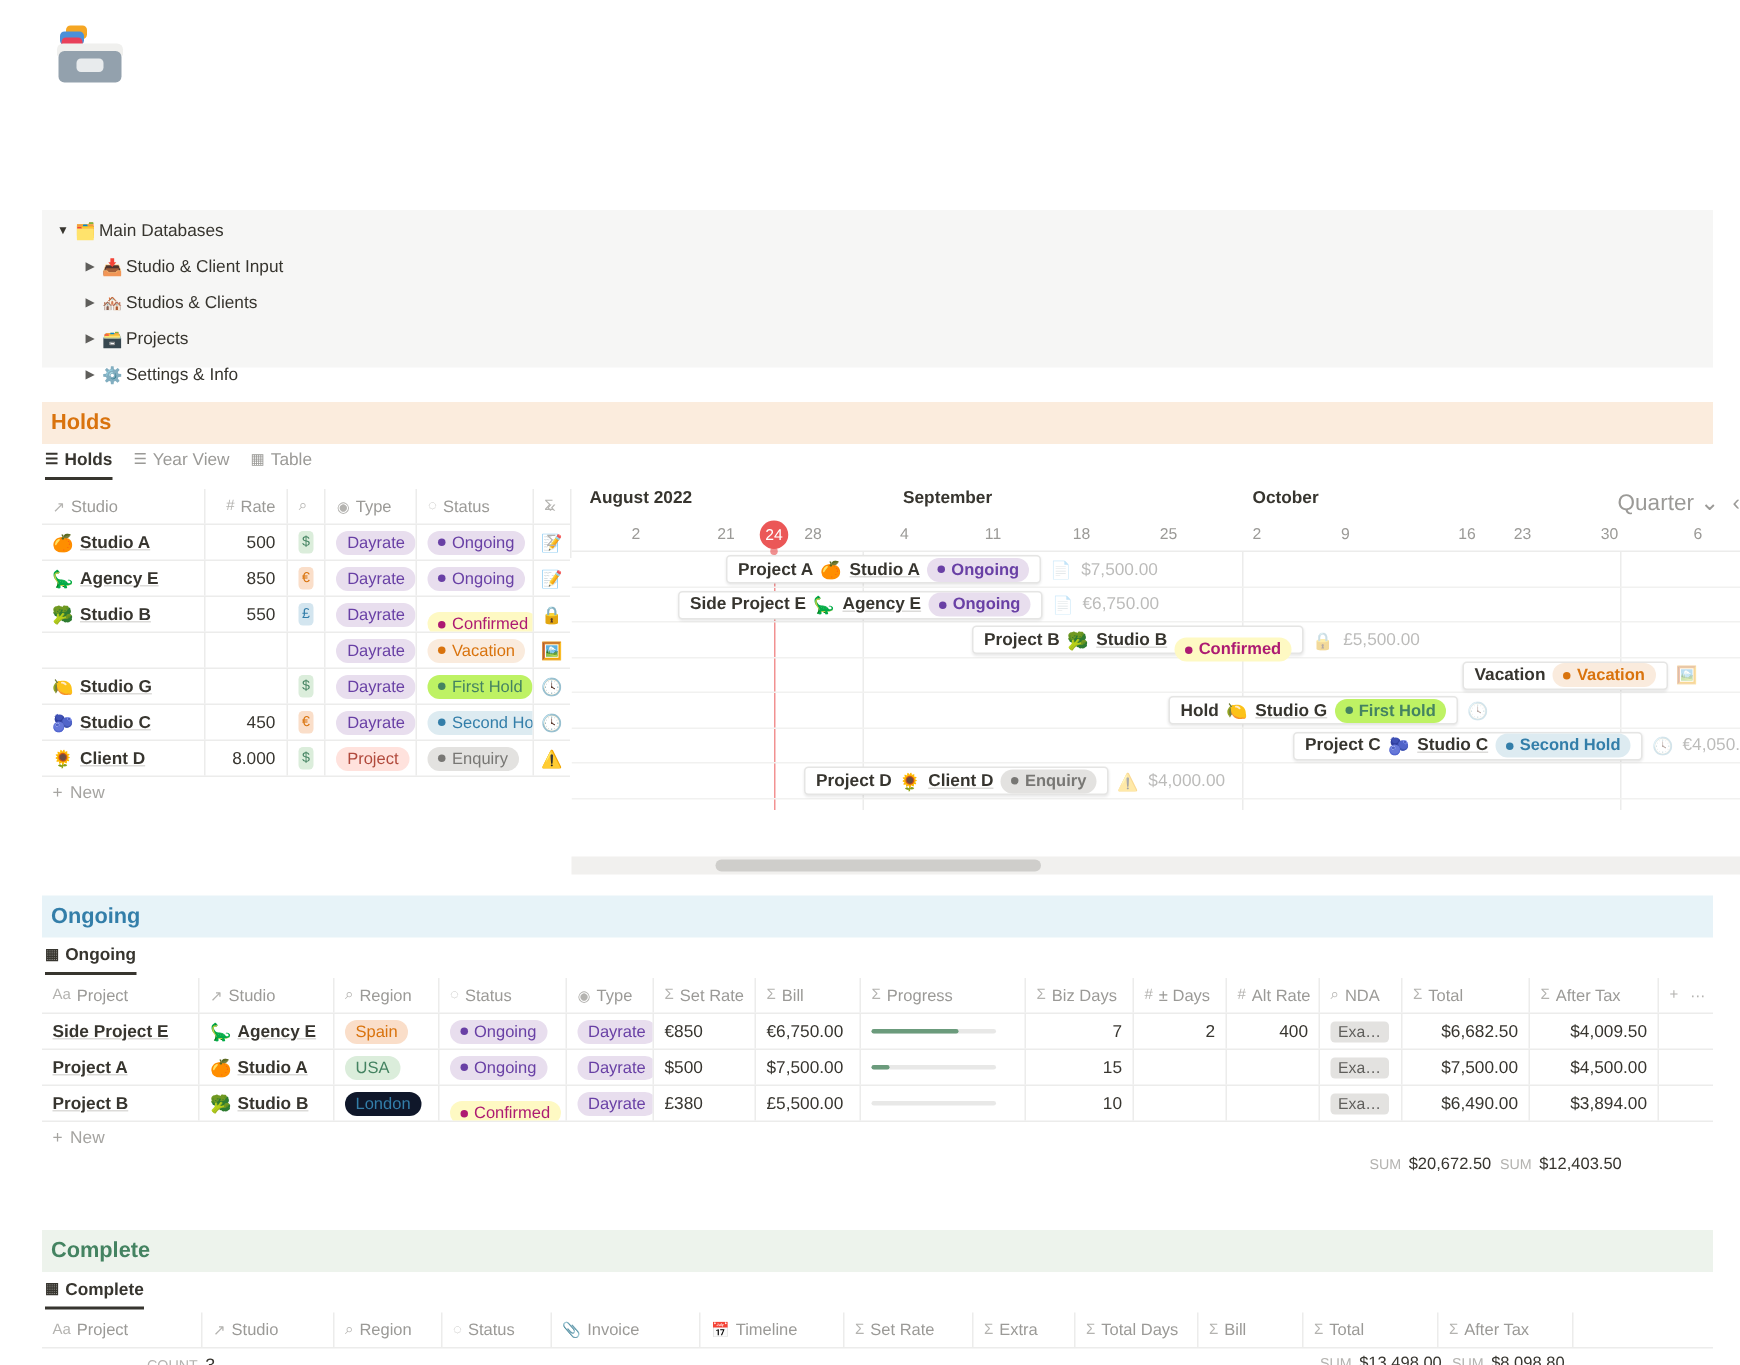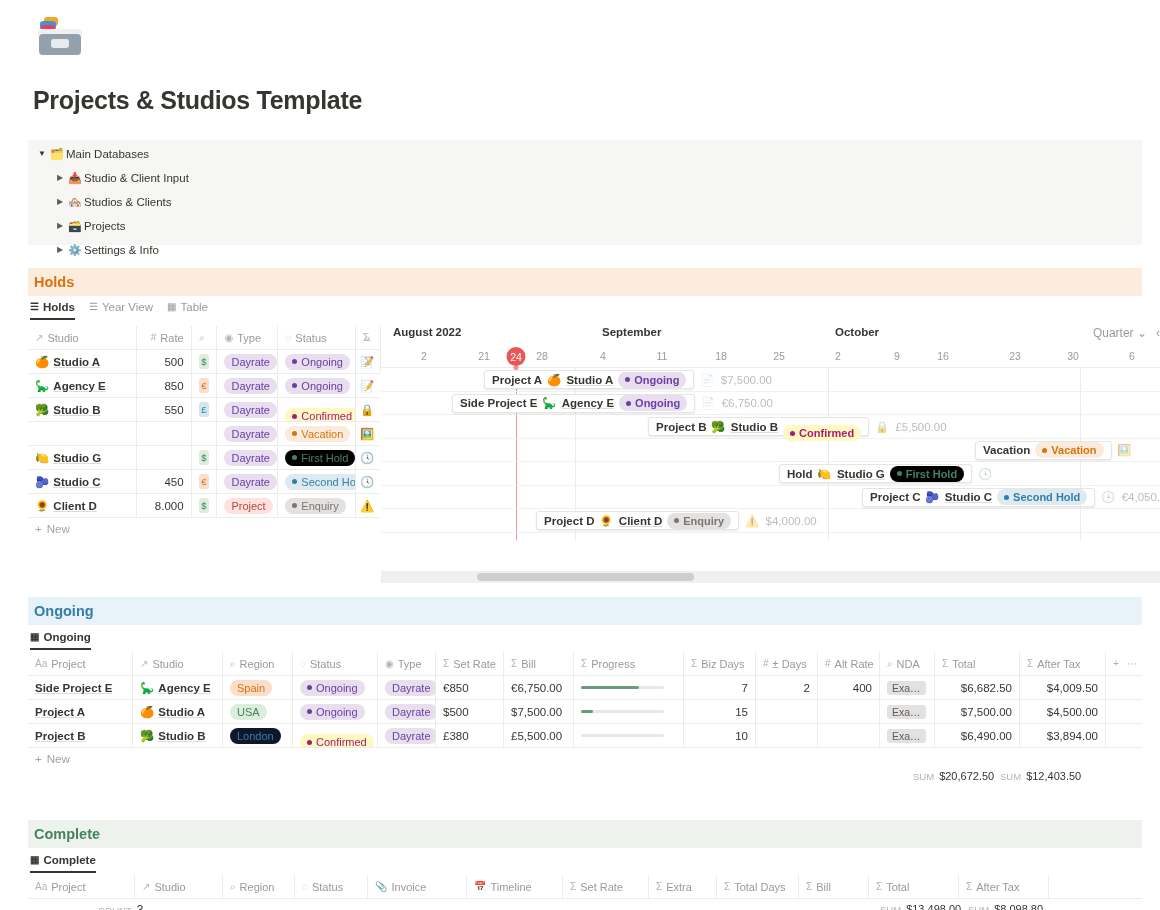--- a/index.html
+++ b/index.html
@@ -67,21 +67,21 @@
   .newrow { display:flex; align-items:center; gap:5px; height:22px; padding-left:7px;
             color:#a5a4a1; font-size:11.5px; }
 
   
   .pill { border-radius:9px; padding:1px 7px; font-size:11px; line-height:14px; display:inline-flex;
           align-items:center; gap:4px; }
   .dot { width:5px; height:5px; border-radius:50%; display:inline-block; }
   .p-ongoing   { background:#e8deee; color:#6940a5; }
   .p-confirmed { background:#fef9c3; color:#ad1a72;margin-top:13px; }
   .p-vacation  { background:#faebdd; color:#d9730d; }
-  .p-first     { background:#000000; color:#448361; }
+  .p-first     { background:#bef264; color:#448361; }
   .p-second    { background:#ddebf1; color:#337ea9; }
   .p-enquiry   { background:#e3e2e0; color:#787774; }
   .p-dayrate   { background:#e8deee; color:#6940a5; }
   .p-project   { background:#ffe2dd; color:#b1493c; }
   .p-spain     { background:#fadec9; color:#d9730d; }
   .p-usa       { background:#dbeddb; color:#448361; }
   .p-london    { background:#0f172a; color:#337ea9; }
   .cur-chip { width:15px; height:15px; border-radius:3px; display:flex; align-items:center;
               justify-content:center; font-size:9.5px; }
   .cur-usd { background:#dbeddb; color:#448361; }
@@ -126,21 +126,21 @@
   .tl-item { position:absolute; display:flex; align-items:center; height:19px; white-space:nowrap; }
   .tl-bar {
     display:flex; align-items:center; gap:5px; height:19px; padding:0 7px;
     background:#fff; border:1px solid #e5e5e4; border-radius:3px;
     box-shadow:0 1px 2px rgba(15,15,15,.09); font-size:11.5px; font-weight:bold;
     position:relative; z-index:2;
   }
   .tl-after { display:flex; align-items:center; gap:6px; margin-left:6px; opacity:.42; font-size:11.5px; }
   .tl-money { color:#5f5e5b; }
   .tl-topctl { position:absolute; right:0; top:0; display:flex; align-items:center; gap:9px;
-               font-size:12px; color:#9b9a97; }
+               font-size:15px; color:#9b9a97; }
   .hscroll-track { position:absolute; left:381px; top:571px; width:779px; height:12px; background:#f1f0ee; }
   .hscroll-thumb { position:absolute; left:477px; top:573px; width:217px; height:8px;
                    background:#cfcecb; border-radius:4px; }
 
   
   .ongoing-tabs { left:30px; top:628px; }
   .ongoing-table { left:28px; top:652px; width:1114px; }
   .og0 { width:105px; }  .og1 { width:90px; }  .og2 { width:70px; }
   .og3 { width:85px; }   .og4 { width:58px; } .og5 { width:68px; }
   .og6 { width:70px; }   .og7 { width:110px; } .og8 { width:72px; }
@@ -171,21 +171,20 @@
     <svg width="52" height="52" viewBox="0 0 52 52">
       <rect x="10" y="9" width="14" height="9" rx="3" fill="#f5a623"></rect>
       <rect x="6" y="13" width="16" height="9" rx="3" fill="#4a90d9"></rect>
       <rect x="7" y="17" width="14" height="9" rx="3" fill="#e8405a"></rect>
       <path d="M8 21 h36 a4 4 0 0 1 4 4 v4 H4 v-4 a4 4 0 0 1 4-4z" fill="#f0f0ee"></path>
       <rect x="5" y="26" width="42" height="21" rx="4" fill="#93a1ad"></rect>
       <rect x="17" y="31" width="18" height="9" rx="3" fill="#e8ebed"></rect>
     </svg>
   </div>
 
-  <div class="page-title">Projects &amp; Studios Template</div>
 
   <div class="toggles" id="toggle-list">
   <div class="toggle-row lvl0">
     <span class="tri open">▼</span>
     <span class="tog-emoji">🗂️</span>
     <span class="tog-label">Main Databases</span>
   </div>
   <div class="toggle-row lvl1">
     <span class="tri ">▶</span>
     <span class="tog-emoji">📥</span>
@@ -392,21 +391,21 @@
       <div class="tl-dayrow">
         <span class="tl-day" style="left:43px">2</span>
         <span class="tl-day" style="left:103px">21</span>
         <span class="tl-day" style="left:161px">28</span>
         <span class="tl-day" style="left:222px">4</span>
         <span class="tl-day" style="left:281px">11</span>
         <span class="tl-day" style="left:340px">18</span>
         <span class="tl-day" style="left:398px">25</span>
         <span class="tl-day" style="left:457px">2</span>
         <span class="tl-day" style="left:516px">9</span>
-        <span class="tl-day" style="left:562px">16</span>
+        <span class="tl-day" style="left:597px">16</span>
         <span class="tl-day" style="left:634px">23</span>
         <span class="tl-day" style="left:692px">30</span>
         <span class="tl-day" style="left:751px">6</span>
         <span class="tl-today-badge" style="left:135px">24</span>
       </div>
       <div class="tl-body">
         <div class="tl-vline" style="left:194px"></div>
         <div class="tl-vline" style="left:447px"></div>
         <div class="tl-vline" style="left:699px"></div>
         <div class="tl-todayline" style="left:135px">

